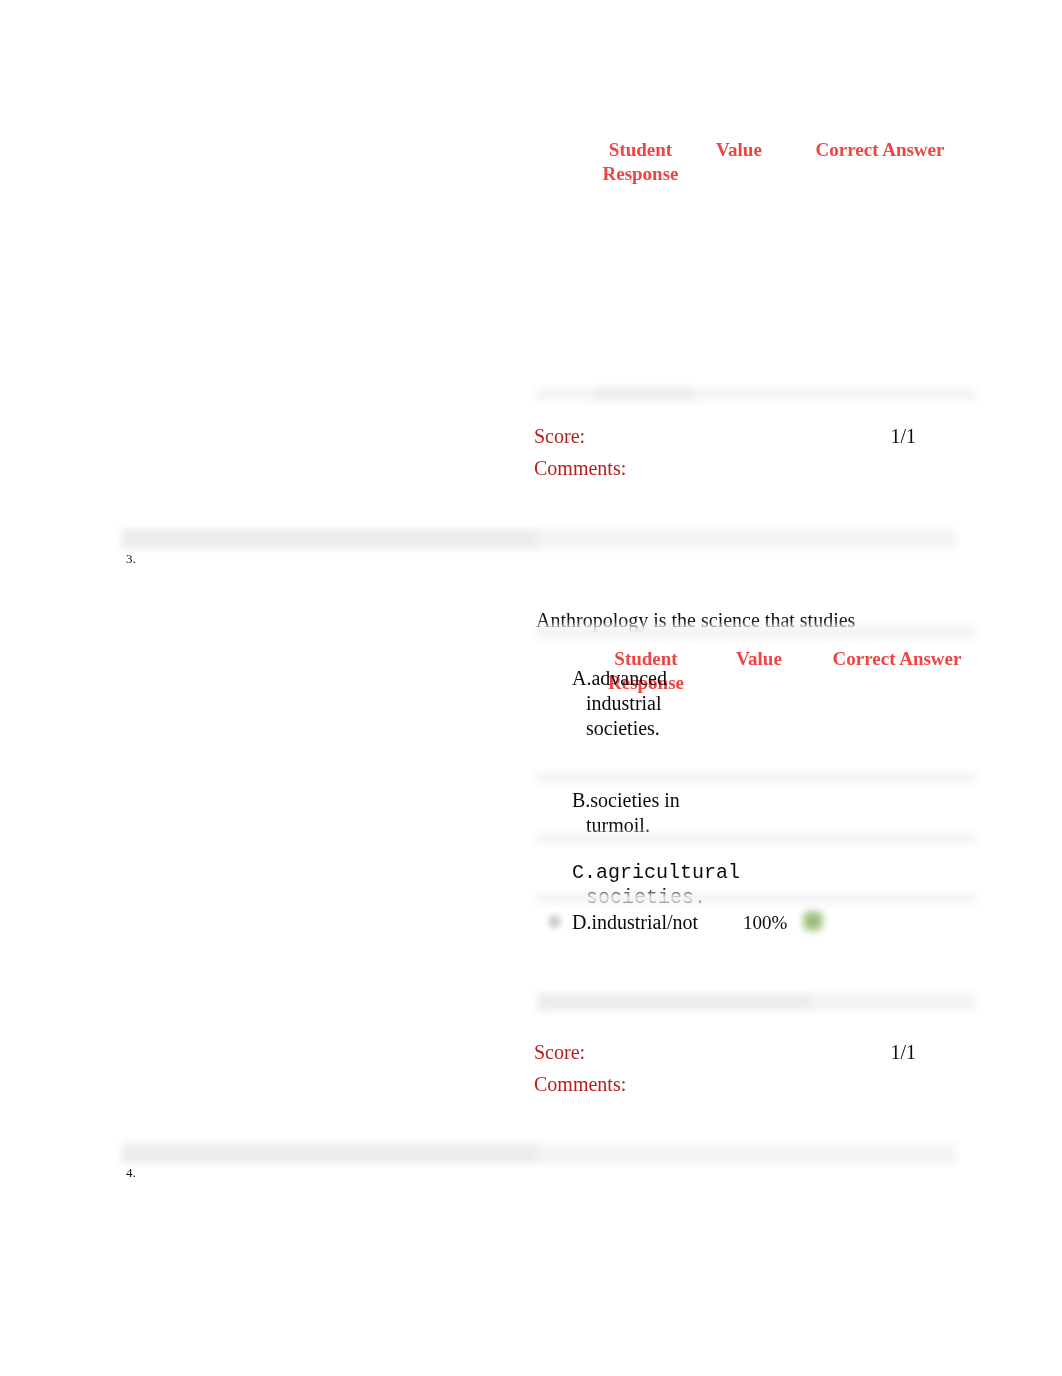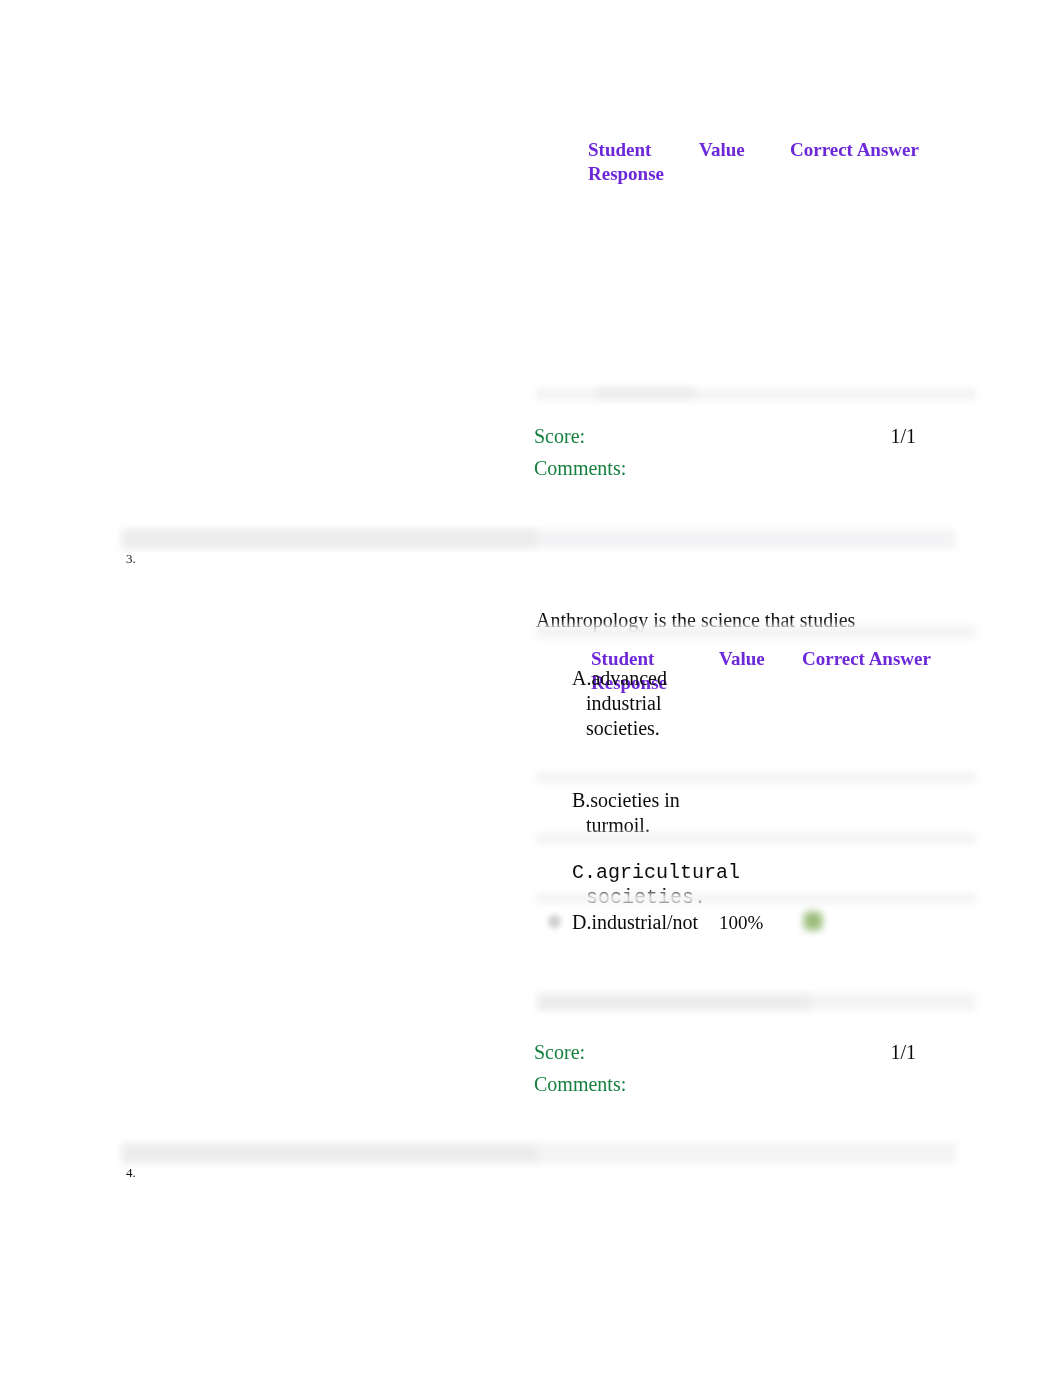--- a/index.html
+++ b/index.html
@@ -23,22 +23,23 @@
 
   
   .abs { position: absolute; }
 
   
   .col-head {
     font-family: "Liberation Serif", "DejaVu Serif", serif;
     font-weight: bold;
     font-size: 19px;
     line-height: 24px;
-    color: #6d28d9;
+    color: #ef4444;
     white-space: pre-line;
+    text-align: center;
   }
 
   
   .band {
     position: absolute;
     background: #f4f4f6;
     filter: blur(3px);
     opacity: .95;
   }
   .band-dark {
@@ -67,20 +68,21 @@
     line-height: 25px;
     color: #0b0b0b;
     white-space: pre-line;
     text-indent: -14px;
     padding-left: 14px;
   }
   .opt-value {
     font-size: 19px;
     line-height: 25px;
     color: #0b0b0b;
+    margin-left: 24px;
   }
 
   
   .radio-mark {
     position: absolute;
     width: 15px;
     height: 17px;
     border-radius: 50%;
     background: radial-gradient(circle, #c9c9cb 0%, #dcdcde 48%, #f7f7f8 78%, #ffffff 100%);
     filter: blur(2.2px);
@@ -92,21 +94,21 @@
     height: 22px;
     border-radius: 4px;
     background: radial-gradient(circle, #87ae63 0%, #a8c78d 45%, #d8e6cd 75%, #ffffff 100%);
     filter: blur(3.2px);
   }
 
   
   .score-label, .comments-label {
     font-size: 20px;
     line-height: 26px;
-    color: #15803d;
+    color: #b91c1c;
   }
   .score-value {
     font-size: 20px;
     line-height: 26px;
     color: #0b0b0b;
     text-align: left;
   }
 </style>
 </head>
 <body>

